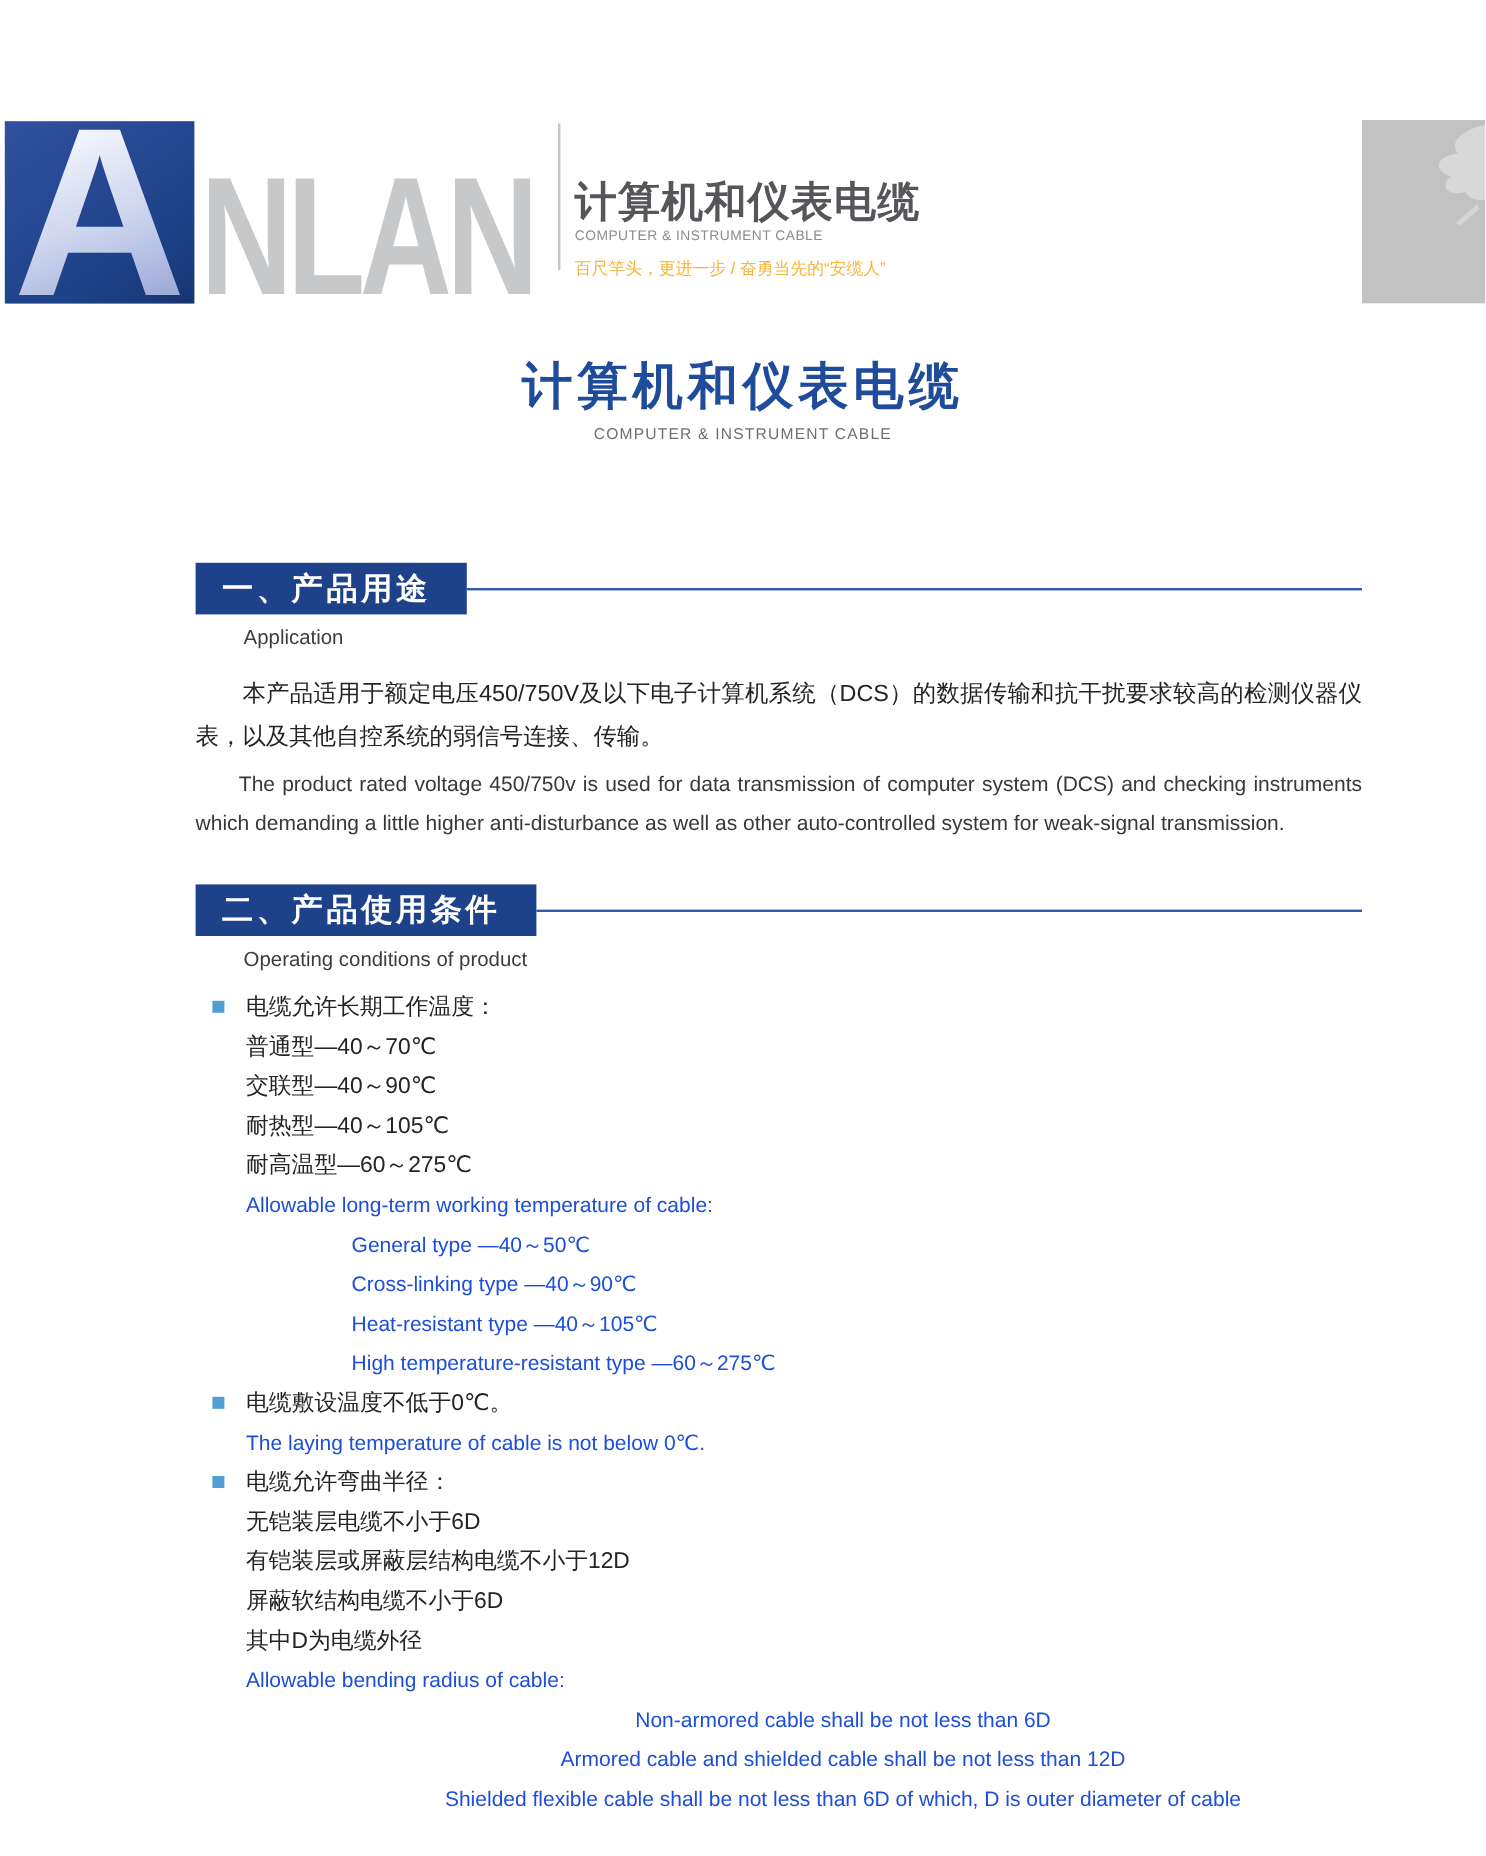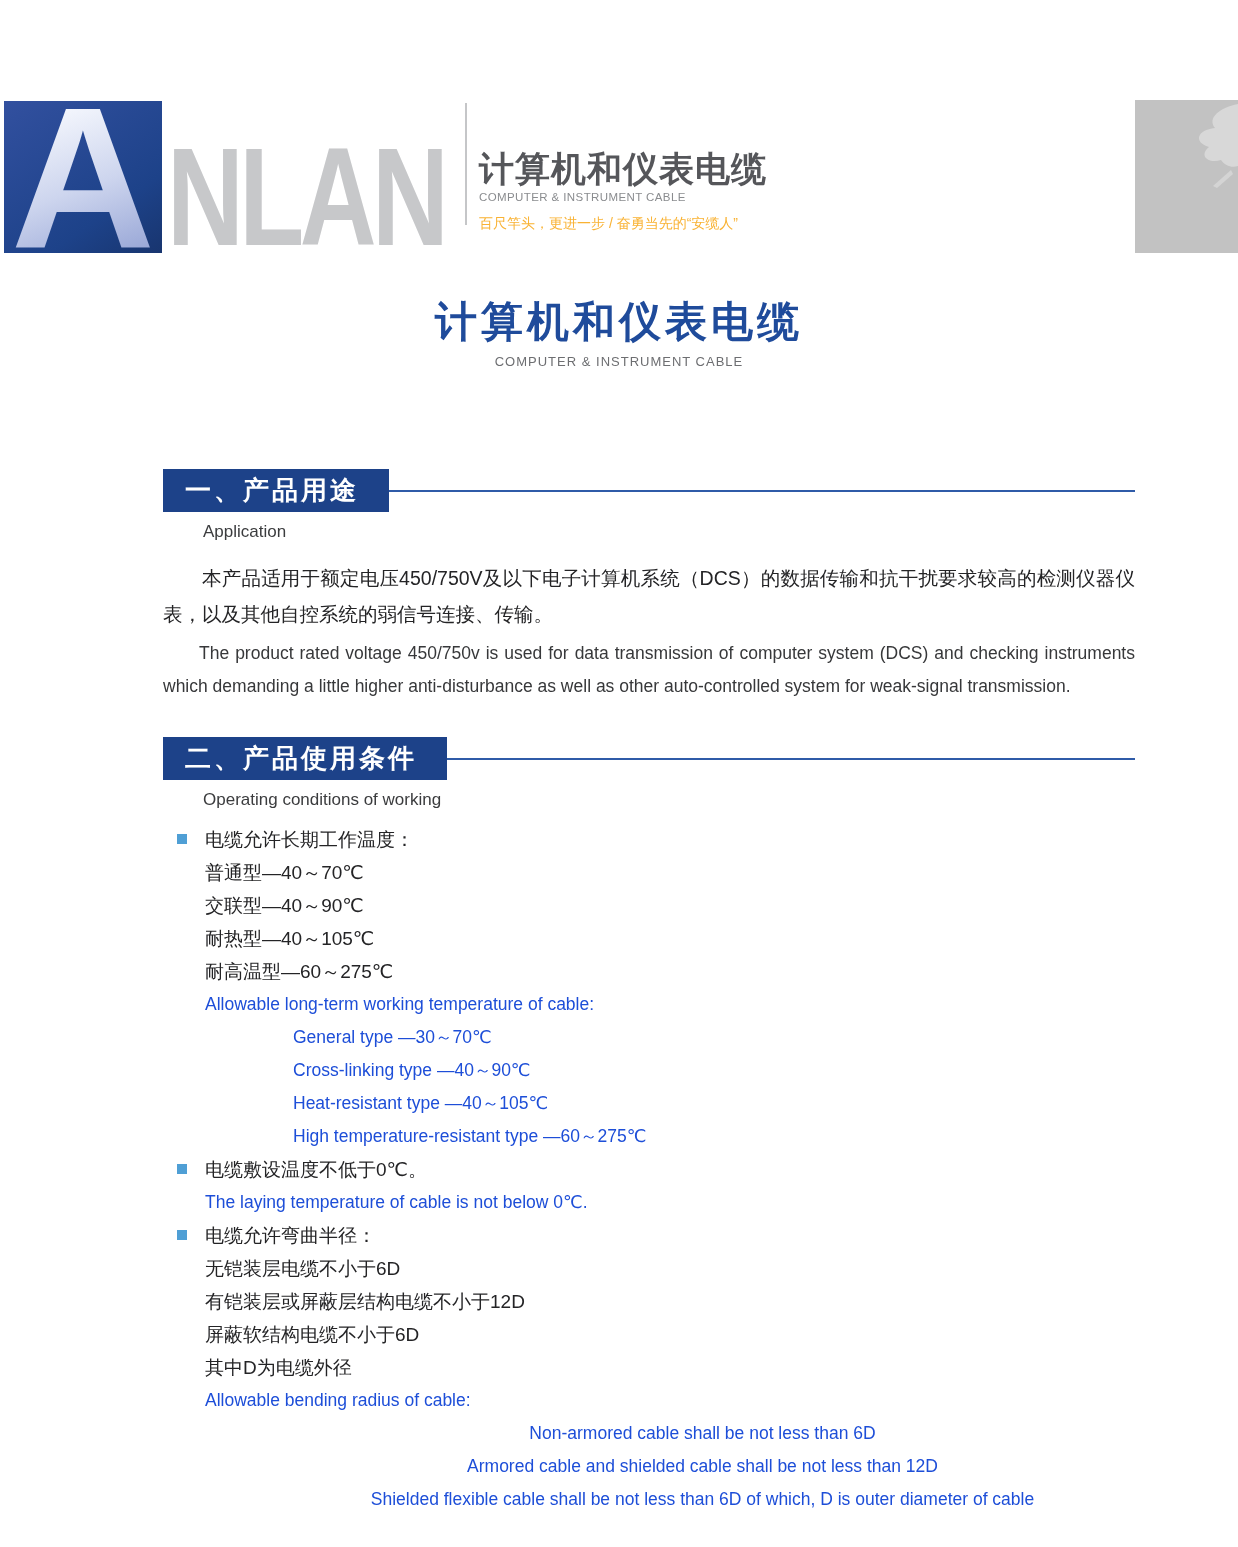--- a/index.html
+++ b/index.html
@@ -112,30 +112,30 @@
       <div class="sub-en">Application</div>
       <p class="para-cn">本产品适用于额定电压450/750V及以下电子计算机系统（DCS）的数据传输和抗干扰要求较高的检测仪器仪表，以及其他自控系统的弱信号连接、传输。</p>
       <p class="para-en">The product rated voltage 450/750v is used for data transmission of computer system (DCS) and checking instruments which demanding a little higher anti-disturbance as well as other auto-controlled system for weak-signal transmission.</p>
     </section>
 
     <section class="sec2">
       <div class="sec-heading">
         <div class="sec-box">二、产品使用条件</div>
         <div class="sec-rule"></div>
       </div>
-      <div class="sub-en">Operating conditions of working</div>
+      <div class="sub-en">Operating conditions of product</div>
 
       <div class="lines">
         <div class="ln cn bullet">电缆允许长期工作温度：</div>
         <div class="ln cn">普通型—40～70℃</div>
         <div class="ln cn">交联型—40～90℃</div>
         <div class="ln cn">耐热型—40～105℃</div>
         <div class="ln cn">耐高温型—60～275℃</div>
         <div class="ln en">Allowable long-term working temperature of cable:</div>
-        <div class="ln en ind2">General type —30～70℃</div>
+        <div class="ln en ind2">General type —40～50℃</div>
         <div class="ln en ind2">Cross-linking type —40～90℃</div>
         <div class="ln en ind2">Heat-resistant type —40～105℃</div>
         <div class="ln en ind2">High temperature-resistant type —60～275℃</div>
         <div class="ln cn bullet">电缆敷设温度不低于0℃。</div>
         <div class="ln en">The laying temperature of cable is not below 0℃.</div>
         <div class="ln cn bullet">电缆允许弯曲半径：</div>
         <div class="ln cn">无铠装层电缆不小于6D</div>
         <div class="ln cn">有铠装层或屏蔽层结构电缆不小于12D</div>
         <div class="ln cn">屏蔽软结构电缆不小于6D</div>
         <div class="ln cn">其中D为电缆外径</div>

